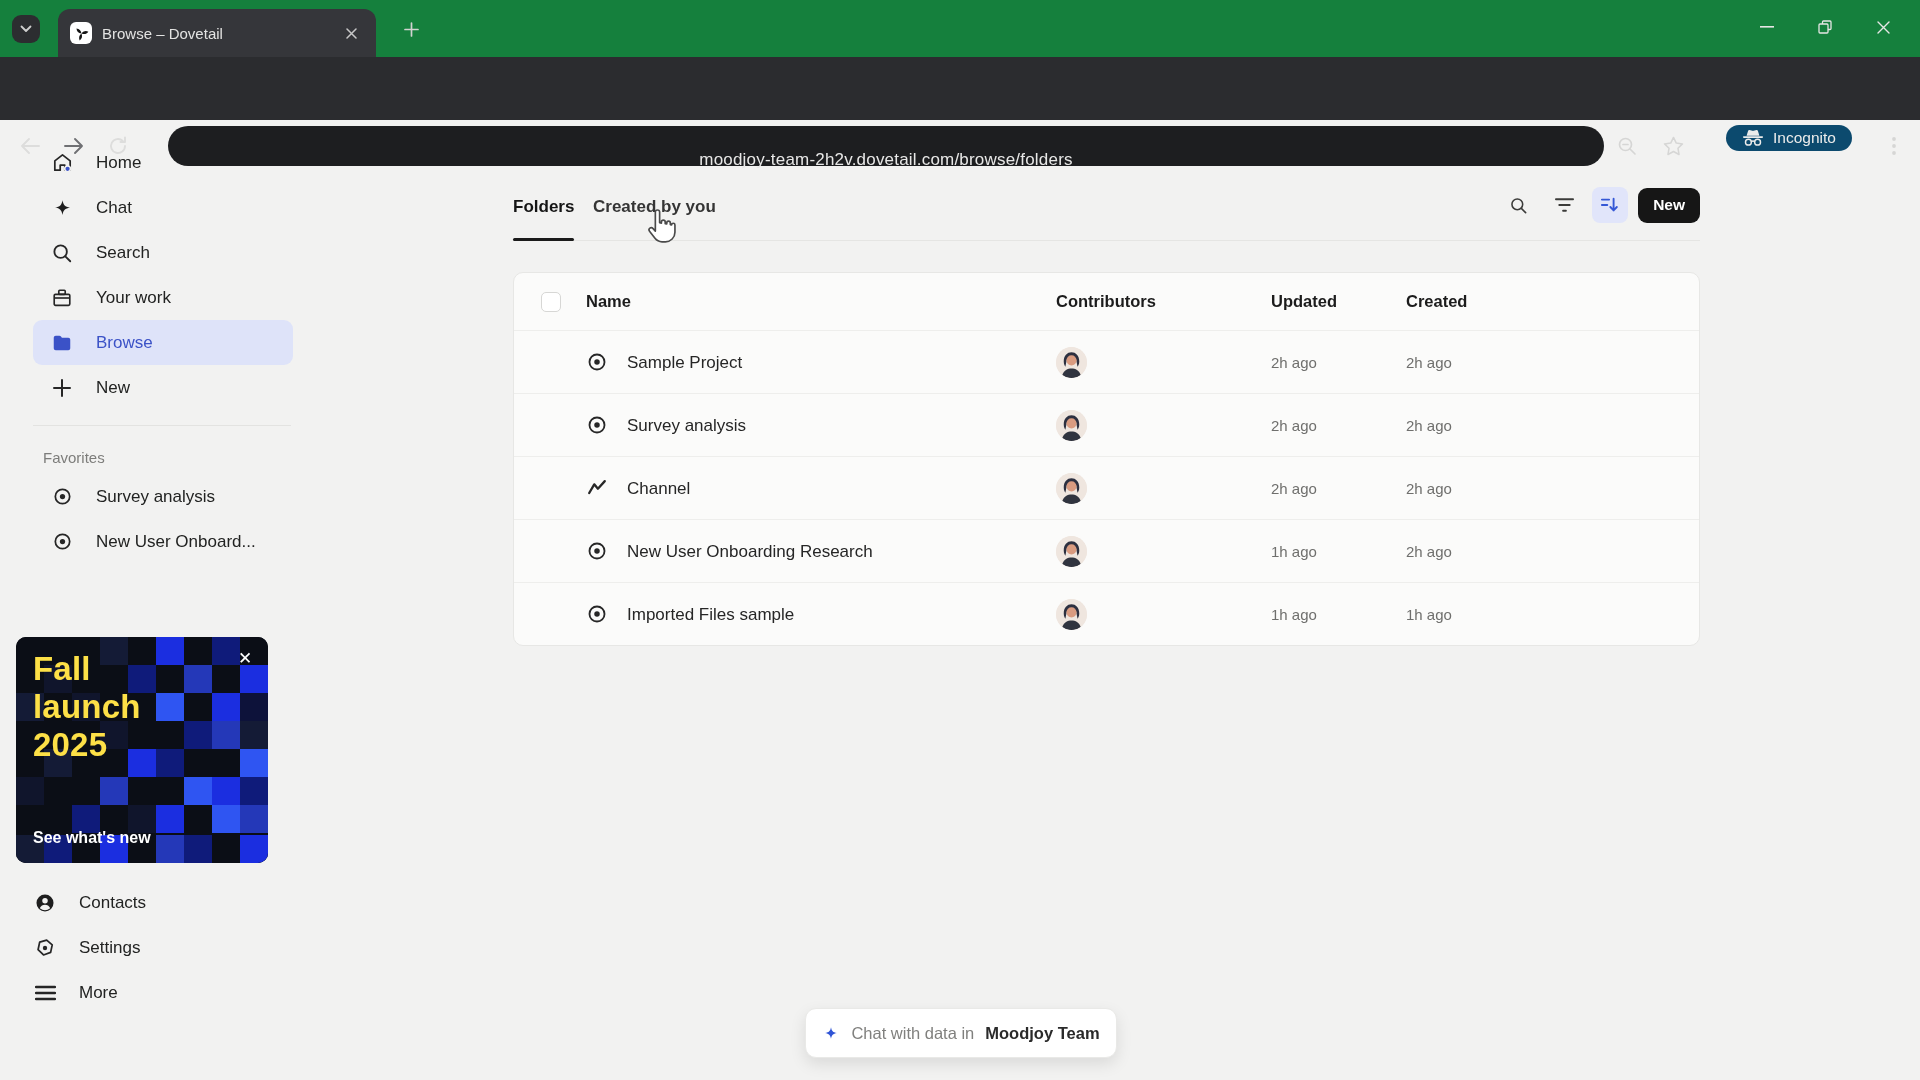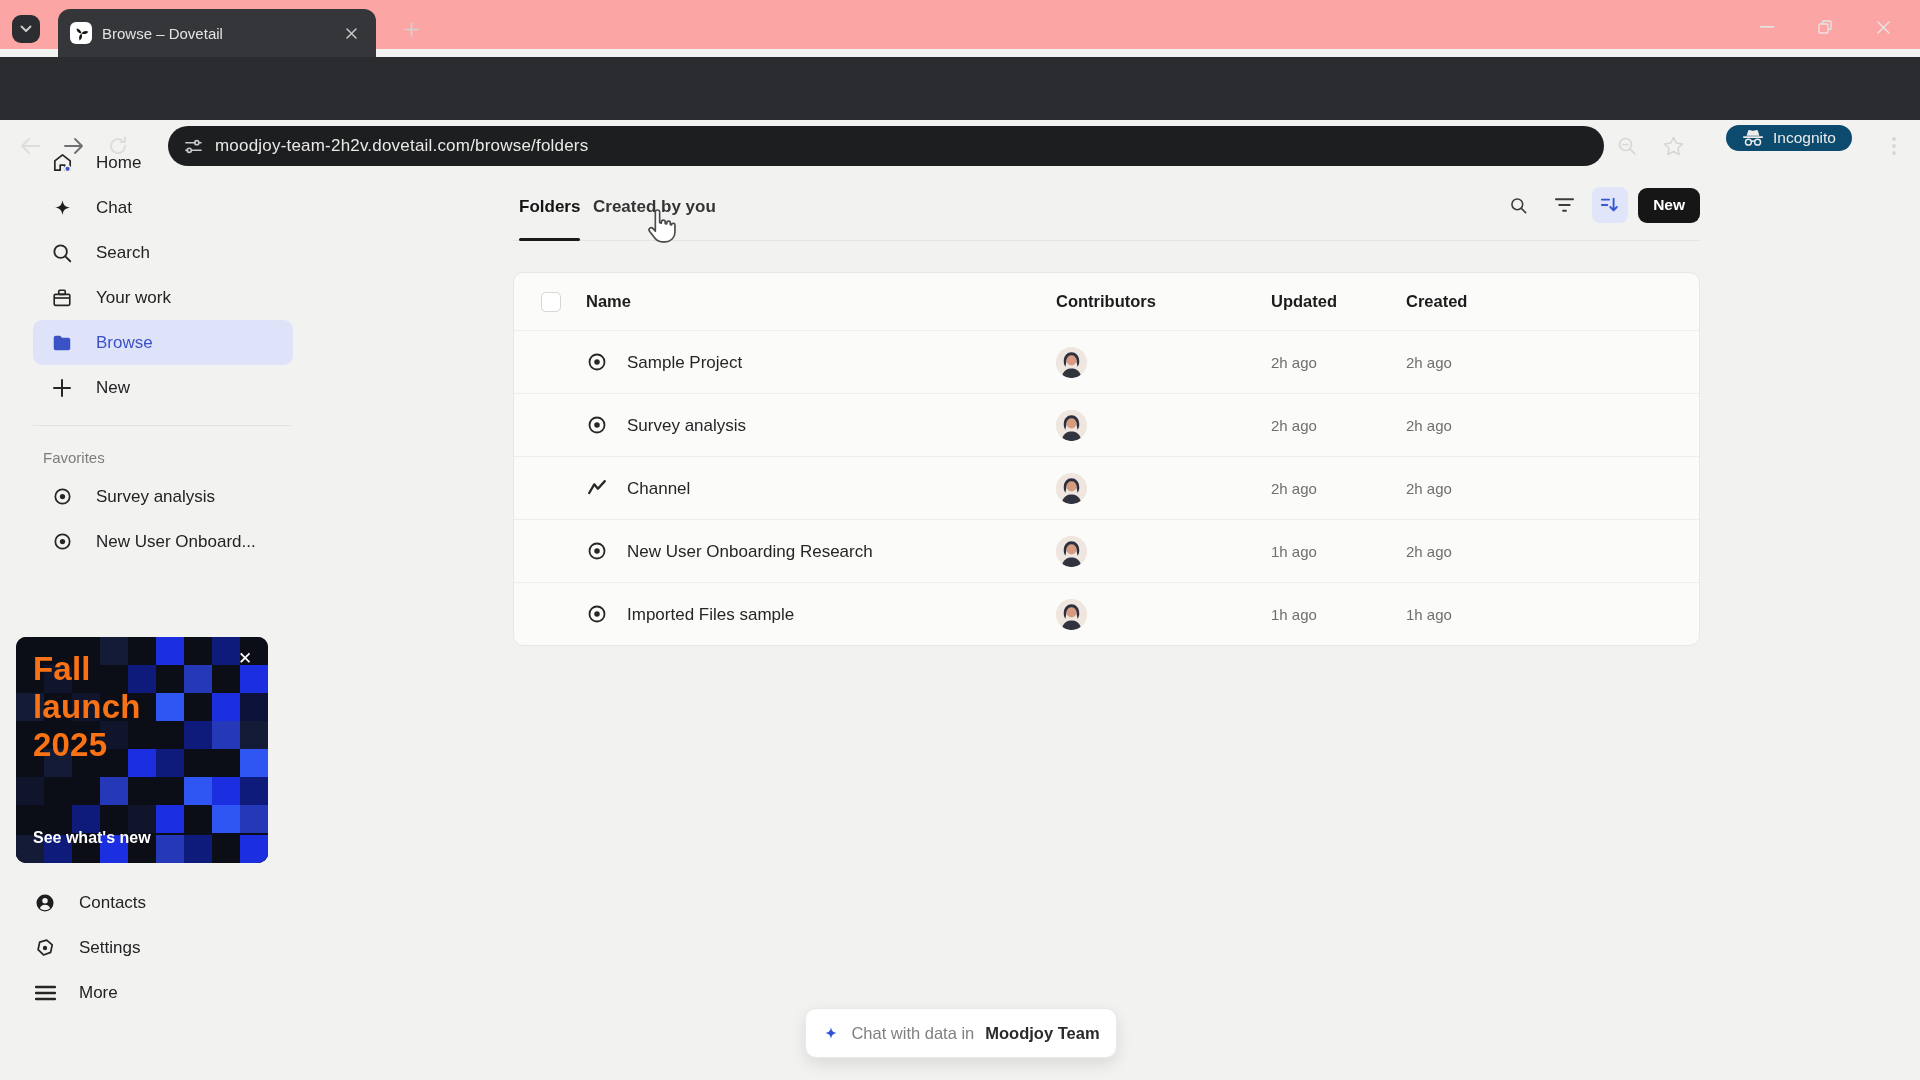--- a/index.html
+++ b/index.html
@@ -6,48 +6,48 @@
   html,body { width:1920px; height:1080px; }
   body {
     font-family: "Liberation Sans", sans-serif;
     background:#f2f2f1;
     position:relative;
     overflow:hidden;
   }
   svg { display:block; }
 
   
-  .tabstrip { position:absolute; top:0; left:0; width:1920px; height:49px; background:#fca5a5; }
+  .tabstrip { position:absolute; top:0; left:0; width:1920px; height:57px; background:#15803d; }
   .tab-search-btn { position:absolute; left:12px; top:15px; width:28px; height:28px; border-radius:9px; background:#2c2d30; display:flex; align-items:center; justify-content:center; }
   .browser-tab { position:absolute; left:58px; top:9px; width:318px; height:48px; background:#35363a; border-radius:12px 12px 0 0; display:flex; align-items:center; padding:0 14px 0 12px; gap:10px; }
   .favicon { width:22px; height:22px; border-radius:6px; background:#fff; display:flex; align-items:center; justify-content:center; flex:none; }
   .tab-title { color:#e3e3e2; font-size:15px; flex:1; white-space:nowrap; overflow:hidden; }
   .tab-close { color:#c8c8c8; font-size:15px; width:22px; height:22px; display:flex; align-items:center; justify-content:center; border-radius:50%; flex:none; }
   .newtab-btn { position:absolute; left:398px; top:16px; width:26px; height:26px; display:flex; align-items:center; justify-content:center; }
   .win-controls { position:absolute; right:8px; top:0; height:54px; display:flex; }
   .win-btn { width:58px; height:54px; display:flex; align-items:center; justify-content:center; }
 
   .toolbar { position:absolute; top:57px; left:0; width:1920px; height:63px; background:#2b2c2f; }
   .nav-btn { position:absolute; top:71px; width:36px; height:36px; display:flex; align-items:center; justify-content:center; border-radius:50%; }
-  .url-pill { position:absolute; left:168px; top:69px; width:1436px; height:40px; background:#1d1e20; border-radius:20px; display:flex; align-items:center; padding:0 16px; gap:12px; }
+  .url-pill { position:absolute; left:168px; top:69px; width:1436px; height:40px; background:#1d1e20; border-radius:20px; display:flex; align-items:center; padding:0 16px; gap:24px;flex-direction:column; }
   .url-text { color:#e8e8e7; font-size:17px; letter-spacing:0.2px; }
   .omni-icon { position:absolute; top:71px; width:36px; height:36px; display:flex; align-items:center; justify-content:center; }
   .incog { position:absolute; left:1726px; top:68px; height:26px; width:126px; border-radius:21px; background:#0c4a6e; display:flex; align-items:center; justify-content:center; gap:9px; color:#ececeb; font-size:15.5px; }
   .menu-dots { position:absolute; left:1876px; top:71px; width:36px; height:36px; display:flex; align-items:center; justify-content:center; }
 
   
   .sidebar { position:absolute; left:17px; top:120px; width:290px; bottom:0; padding-top:20px; }
   .side-item { display:flex; align-items:center; height:45px; margin:0 14px 0 16px; padding-left:17px; gap:22px; border-radius:9px; font-size:17px; font-weight:500; color:#222322; }
   .side-item .ic { width:24px; height:24px; flex:none; display:flex; align-items:center; justify-content:center; }
   .side-item.active { background:#dee3f9; color:#3b52c7; }
   .side-divider { border-top:1px solid #e3e3e1; margin:15px 16px 14px 16px; }
   .fav-label { padding-left:26px; height:34px; display:flex; align-items:center; font-size:15px; color:#7d7d7b; }
 
   .promo { position:absolute; left:16px; top:637px; width:252px; height:226px; border-radius:10px; overflow:hidden; background:#0b0e16; }
-  .promo-title { position:absolute; left:17px; top:13px; color:#f97316; font-size:33px; line-height:38px; font-weight:700; letter-spacing:0.2px; white-space:pre-line; }
+  .promo-title { position:absolute; left:17px; top:13px; color:#fde047; font-size:33px; line-height:38px; font-weight:700; letter-spacing:0.2px; white-space:pre-line; }
   .promo-close { position:absolute; right:12px; top:10px; color:#ffffff; font-size:17px; width:22px; height:22px; display:flex; align-items:center; justify-content:center; }
   .promo-cta { position:absolute; left:17px; bottom:16px; color:#ffffff; font-size:16px; font-weight:700; }
 
   .side-footer { position:absolute; left:0; top:880px; width:290px; }
 
   
   .tabs-row { position:absolute; left:513px; top:197px; width:1187px; height:44px; border-bottom:1px solid #e5e5e3; }
   .seg-tab { position:absolute; top:0; height:44px; display:flex; align-items:flex-start; font-size:17px; font-weight:700; color:#151515; }
   .seg-tab.inactive { font-weight:600; color:#353535; }
   .seg-tab.active::after { content:""; position:absolute; left:0; right:0; bottom:0; height:3px; background:#1b1b1b; border-radius:2px; }
@@ -340,21 +340,21 @@
     <span class="ic">
       <svg width="21" height="16" viewBox="0 0 21 16">
           <path d="M1 2h19M1 8h19M1 14h19" stroke="#262626" stroke-width="2.4" stroke-linecap="round"></path>
         </svg>
     </span>
     <span>More</span>
   </div>
 </div>
 
 <div class="tabs-row">
-  <div class="seg-tab active" style="left:6px;">Folders</div>
+  <div class="seg-tab active" style="left:0;">Folders</div>
   <div class="seg-tab inactive" style="left:80px;">Created by you</div>
   <div class="actions">
     <div class="icon-btn">
       <svg width="19" height="19" viewBox="0 0 24 24" fill="none" stroke="#3c3c3a" stroke-width="2" stroke-linecap="round">
           <circle cx="10.5" cy="10.5" r="6.8"></circle>
           <path d="M15.6 15.6 21 21"></path>
         </svg>
     </div>
     <div class="icon-btn">
       <svg width="19" height="16" viewBox="0 0 20 16" stroke="#3c3c3a" stroke-width="2" stroke-linecap="round">

